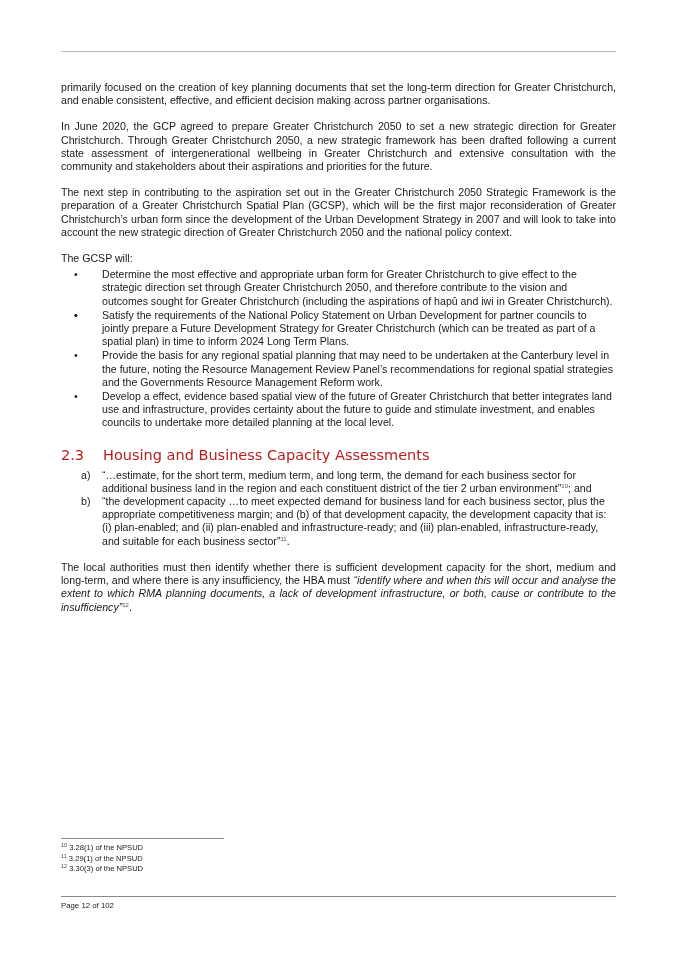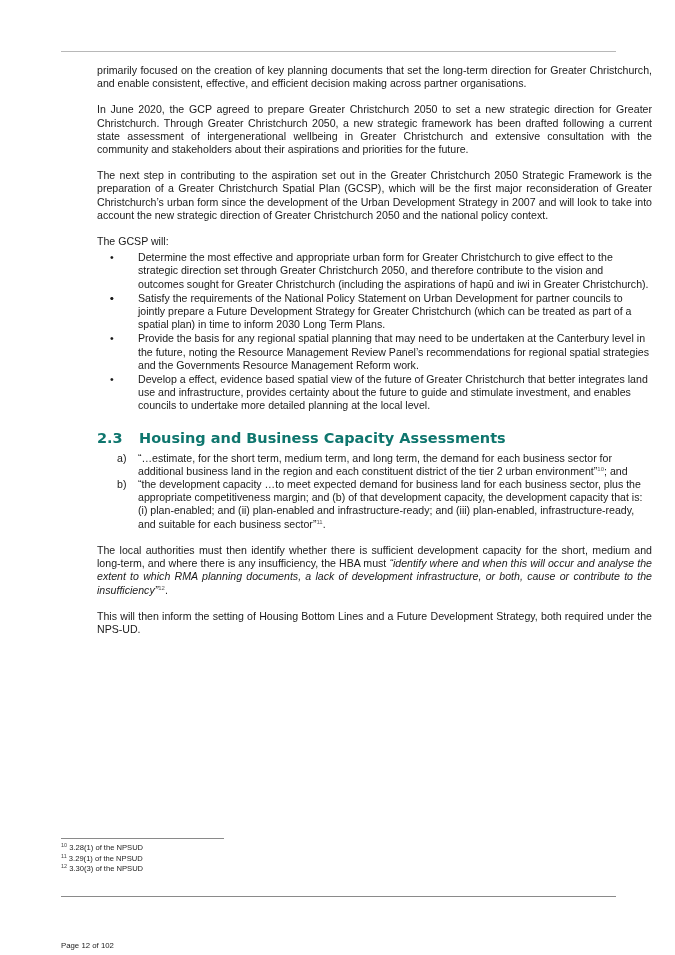--- a/index.html
+++ b/index.html
@@ -1,66 +1,65 @@
 <!DOCTYPE html>
 <html><head>
   <meta charset="utf-8">
   <style>
     html, body { margin: 0; padding: 0; background: #ffffff; }
     body { width: 675px; height: 955px; position: relative; overflow: hidden; font-family: "Liberation Sans", sans-serif; color: #1a1a1a; }
     .hr-top { position: absolute; left: 61px; top: 51px; width: 555px; height: 1px; background: #b8b8b8; }
-    .content { position: absolute; left: 61px; top: 64px; width: 555px; font-size: 10.6px; line-height: 13.2px; margin-left: 36px; }
+    .content { position: absolute; left: 61px; top: 81px; width: 555px; font-size: 10.6px; line-height: 13.2px; }
     p { margin: 0 0 13px 0; text-align: justify; }
     p.tight { margin-bottom: 3px; }
     ul.bullets { margin: 0 0 13px 0; padding: 0; list-style: none; }
     ul.bullets li { position: relative; padding-left: 41px; text-align: left; margin: 0 0 1px 0; }
     ul.bullets li .bullet { position: absolute; left: 13px; top: 0; }
-    h2.section { margin: 16px 0 5px 0; font-family: "DejaVu Sans", sans-serif; font-weight: bold; font-size: 14.5px; line-height: 18px; color: #0f766e; }
+    h2.section { margin: 16px 0 5px 0; font-family: "DejaVu Sans", sans-serif; font-weight: normal; font-size: 14.5px; line-height: 18px; color: #b91c1c; }
     h2.section .num { display: inline-block; width: 42px; }
     ol.alpha { margin: 0 0 13px 0; padding: 0; list-style: none; }
     ol.alpha li { position: relative; padding-left: 41px; margin: 0; text-align: left; }
     ol.alpha li .marker { position: absolute; left: 20px; top: 0; }
     sup { font-size: 6px; line-height: 0; color: #555; vertical-align: 4px; }
     em { font-style: italic; }
     .fn-rule { position: absolute; left: 61px; top: 838px; width: 163px; height: 1px; background: #8a8a8a; }
     .footnotes { position: absolute; left: 61px; top: 843px; font-size: 7.6px; line-height: 10.5px; color: #222; }
     .footnotes sup { font-size: 5.5px; vertical-align: 3px; color: #444; }
     .hr-bottom { position: absolute; left: 61px; top: 896px; width: 555px; height: 1px; background: #8a8a8a; }
-    .page-num { position: absolute; left: 61px; top: 941px; font-size: 7.8px; color: #222; }
+    .page-num { position: absolute; left: 61px; top: 901px; font-size: 7.8px; color: #222; }
   </style>
 </head>
 <body>
 
 <div class="hr-top"></div>
 
 <div class="content">
   <p>primarily focused on the creation of key planning documents that set the long-term direction for Greater Christchurch, and enable consistent, effective, and efficient decision making across partner organisations.</p>
   <p>In June 2020, the GCP agreed to prepare Greater Christchurch 2050 to set a new strategic direction for Greater Christchurch. Through Greater Christchurch 2050, a new strategic framework has been drafted following a current state assessment of intergenerational wellbeing in Greater Christchurch and extensive consultation with the community and stakeholders about their aspirations and priorities for the future.</p>
   <p>The next step in contributing to the aspiration set out in the Greater Christchurch 2050 Strategic Framework is the preparation of a Greater Christchurch Spatial Plan (GCSP), which will be the first major reconsideration of Greater Christchurch’s urban form since the development of the Urban Development Strategy in 2007 and will look to take into account the new strategic direction of Greater Christchurch 2050 and the national policy context.</p>
   <p class="tight">The GCSP will:</p>
 
   <ul class="bullets">
     <li><span class="bullet">•</span><span>Determine the most effective and appropriate urban form for Greater Christchurch to give effect to the strategic direction set through Greater Christchurch 2050, and therefore contribute to the vision and outcomes sought for Greater Christchurch (including the aspirations of hapū and iwi in Greater Christchurch).</span></li>
     <li><span class="bullet">•</span></li>
-    <li><span class="bullet">•</span><span>Satisfy the requirements of the National Policy Statement on Urban Development for partner councils to jointly prepare a Future Development Strategy for Greater Christchurch (which can be treated as part of a spatial plan) in time to inform 2030 Long Term Plans.</span></li>
+    <li><span class="bullet">•</span><span>Satisfy the requirements of the National Policy Statement on Urban Development for partner councils to jointly prepare a Future Development Strategy for Greater Christchurch (which can be treated as part of a spatial plan) in time to inform 2024 Long Term Plans.</span></li>
     <li><span class="bullet">•</span><span>Provide the basis for any regional spatial planning that may need to be undertaken at the Canterbury level in the future, noting the Resource Management Review Panel’s recommendations for regional spatial strategies and the Governments Resource Management Reform work.</span></li>
     <li><span class="bullet">•</span><span>Develop a effect, evidence based spatial view of the future of Greater Christchurch that better integrates land use and infrastructure, provides certainty about the future to guide and stimulate investment, and enables councils to undertake more detailed planning at the local level.</span></li>
   </ul>
 
   <h2 class="section"><span class="num">2.3</span><span>Housing and Business Capacity Assessments</span></h2>
 
 
   <ol class="alpha">
     <li><span class="marker">a)</span><span>“…estimate, for the short term, medium term, and long term, the demand for each business sector for additional business land in the region and each constituent district of the tier 2 urban environment”</span><sup>10</sup><span>; and</span></li>
     <li><span class="marker">b)</span><span> “the development capacity …to meet expected demand for business land for each business sector, plus the appropriate competitiveness margin; and (b) of that development capacity, the development capacity that is: (i) plan-enabled; and (ii) plan-enabled and infrastructure-ready; and (iii) plan-enabled, infrastructure-ready, and suitable for each business sector”</span><sup>11</sup><span>.</span></li>
   </ol>
 
   <p><span>The local authorities must then identify whether there is sufficient development capacity for the short, medium and long-term, and where there is any insufficiency, the HBA must </span><em>“identify where and when this will occur and analyse the extent to which RMA planning documents, a lack of development infrastructure, or both, cause or contribute to the insufficiency”</em><sup>12</sup><span>.</span></p>
 
-  <p>This will then inform the setting of Housing Bottom Lines and a Future Development Strategy, both required under the NPS-UD.</p>
 </div>
 
 <div class="fn-rule"></div>
 <div class="footnotes">
   <div><sup>10</sup><span> 3.28(1) of the NPSUD</span></div>
   <div><sup>11</sup><span> 3.29(1) of the NPSUD</span></div>
   <div><sup>12</sup><span> 3.30(3) of the NPSUD</span></div>
 </div>
 
 <div class="hr-bottom"></div>

